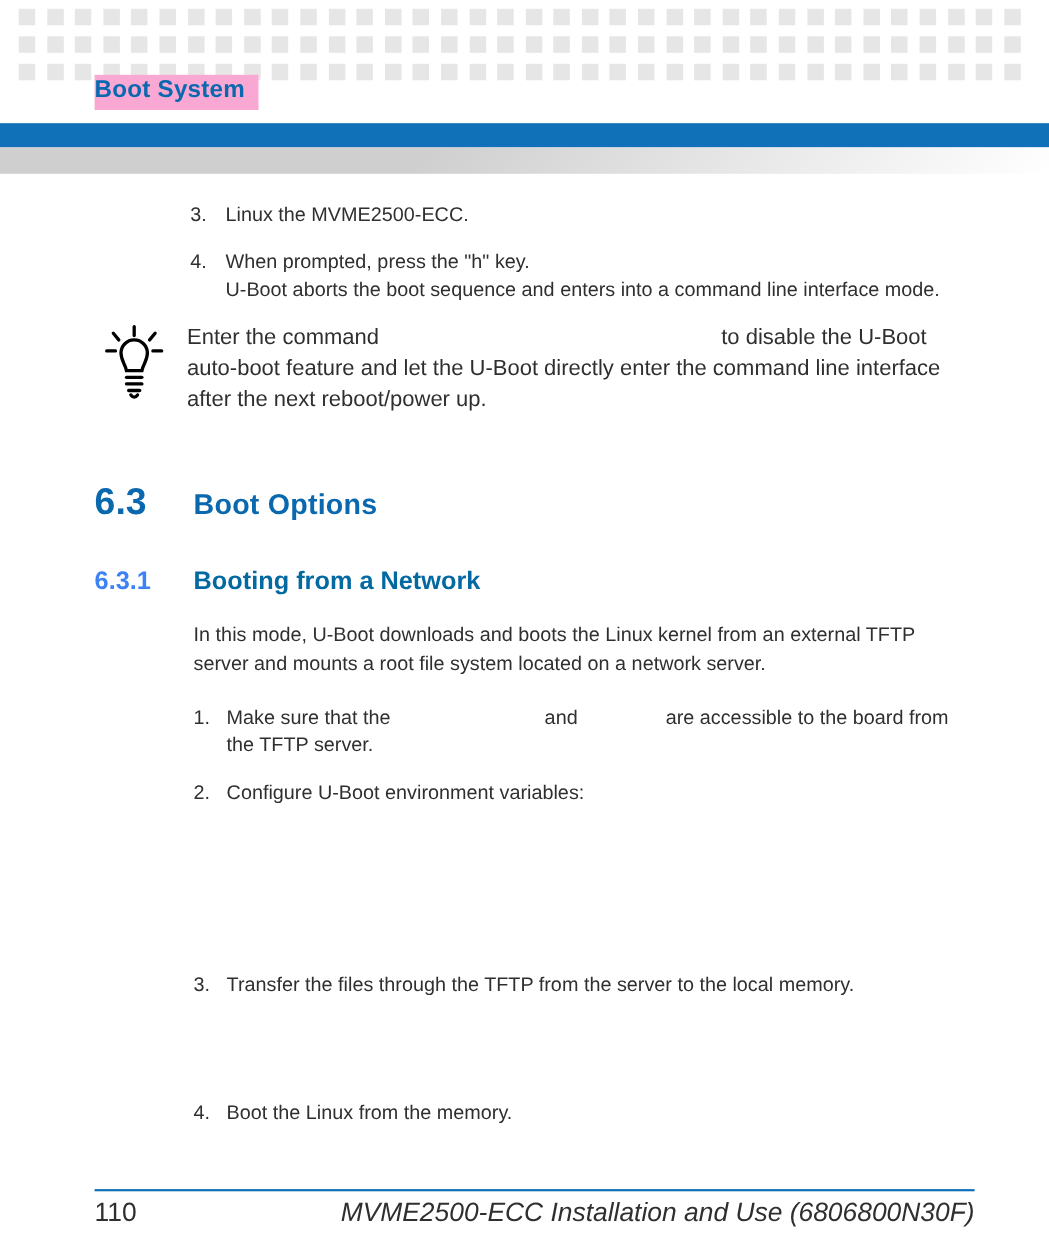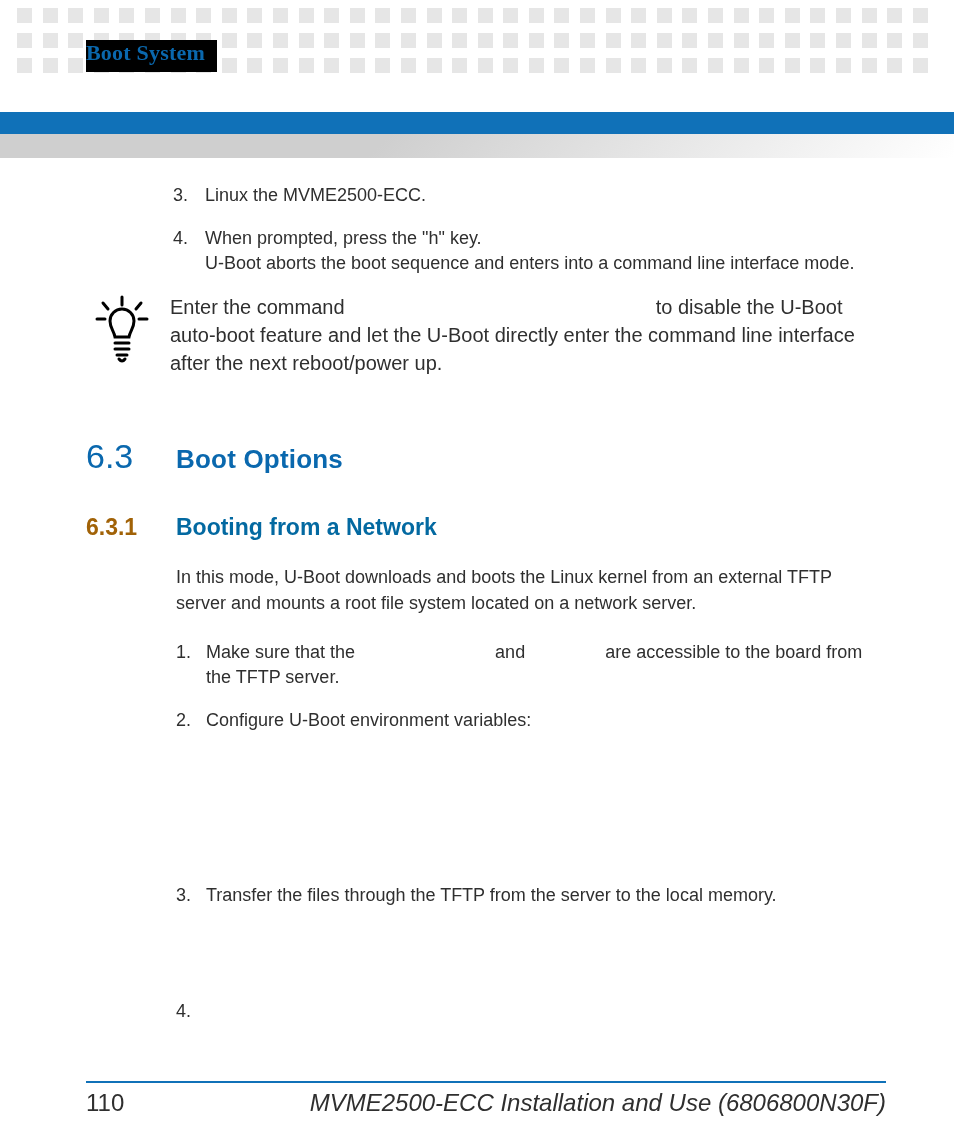--- a/index.html
+++ b/index.html
@@ -6,46 +6,46 @@
   html, body { width: 954px; height: 1145px; background: #fff; font-family: "Myriad Pro", "Segoe UI", Arial, sans-serif; color: #2f2f2f; }
   .page { position: relative; width: 954px; height: 1145px; }
   .dot-row { display: flex; gap: 10.6px; padding-left: 17px; }
   .dot-row .sq { width: 15px; height: 15px; background: #e6e6e6; }
   .dot-row.r1 { margin-top: 8px; }
   .dot-row.r2 { margin-top: 10px; }
   .dot-row.r3 { margin-top: 10px; }
 
   
   .page-title-wrap {
-    position: absolute; top: 32px; left: 86px; background: #000000; padding: 0 12px 6px 0; font-family: Liberation Serif, serif;
+    position: absolute; top: 60px; left: 86px; background: #f9a8d4; padding: 0 12px 6px 0;
   }
   .page-title { color: #0a68ae; font-weight: 700; font-size: 22px; letter-spacing: 0.2px; }
 
   .blue-bar { position: absolute; top: 104px; left: 0; width: 954px; height: 22px; background: #1071b8; }
   .gray-fade {
     position: absolute; top: 126px; left: 0; width: 954px; height: 24px;
     background: linear-gradient(135deg, #cfcfcf 0%, #cfcfcf 40%, #ffffff 100%);
   }
 
   .content { position: absolute; top: 175px; left: 86px; width: 800px; }
   .ol-steps { list-style: none; margin-left: 87px; }
   .ol-steps li { position: relative; padding-left: 32px; font-size: 18px; line-height: 1.38; margin-bottom: 18px; }
   .ol-steps li .num { position: absolute; left: 0; top: 0; }
 
   .tip-block { display: flex; margin-top: 14px; margin-bottom: 36px; }
   .tip-icon { width: 72px; flex-shrink: 0; display: flex; justify-content: center; align-items: flex-start; padding-top: 2px; }
   .tip-icon svg { width: 54px; height: 74px; }
   .tip-text { font-size: 20px; line-height: 1.4; padding-left: 12px; }
 
   .h1-row { display: flex; align-items: baseline; margin-top: 60px; margin-bottom: 38px; }
-  .h1-num { color: #0a68ae; font-weight: 400; font-size: 34px; width: 90px; }
+  .h1-num { color: #0a68ae; font-weight: 700; font-size: 34px; width: 90px; }
   .h1-title { color: #0a68ae; font-weight: 800; font-size: 26px; letter-spacing: 0.2px; }
 
   .h2-row { display: flex; align-items: baseline; margin-bottom: 24px; }
-  .h2-num { color: #a16207; font-weight: 700; font-size: 23px; width: 90px; }
+  .h2-num { color: #3b82f6; font-weight: 700; font-size: 23px; width: 90px; }
   .h2-title { color: #0369a1; font-weight: 700; font-size: 23px; }
 
   .para { margin-left: 90px; font-size: 18px; line-height: 1.4; margin-bottom: 24px; }
 
   .ol-steps2 { list-style: none; margin-left: 90px; }
   .ol-steps2 li { position: relative; padding-left: 30px; font-size: 18px; line-height: 1.4; }
   .ol-steps2 li .num { position: absolute; left: 0; top: 0; }
   .ol-steps2 li.gap-sm  { margin-bottom: 18px; }
   .ol-steps2 li.gap-lg  { margin-bottom: 150px; }
   .ol-steps2 li.gap-md  { margin-bottom: 90px; }
@@ -245,20 +245,21 @@
       <li class="gap-lg">
         <span class="num">2.</span>
         <span>Configure U-Boot environment variables:</span>
       </li>
       <li class="gap-md">
         <span class="num">3.</span>
         <span>Transfer the files through the TFTP from the server to the local memory.</span>
       </li>
       <li>
         <span class="num">4.</span>
+        <span>Boot the Linux from the memory.</span>
       </li>
     </ul>
 
   </div>
 
   <div class="footer-rule"></div>
   <div class="footer">
     <span class="page-num">110</span>
     <span>MVME2500-ECC Installation and Use (6806800N30F)</span>
   </div>

